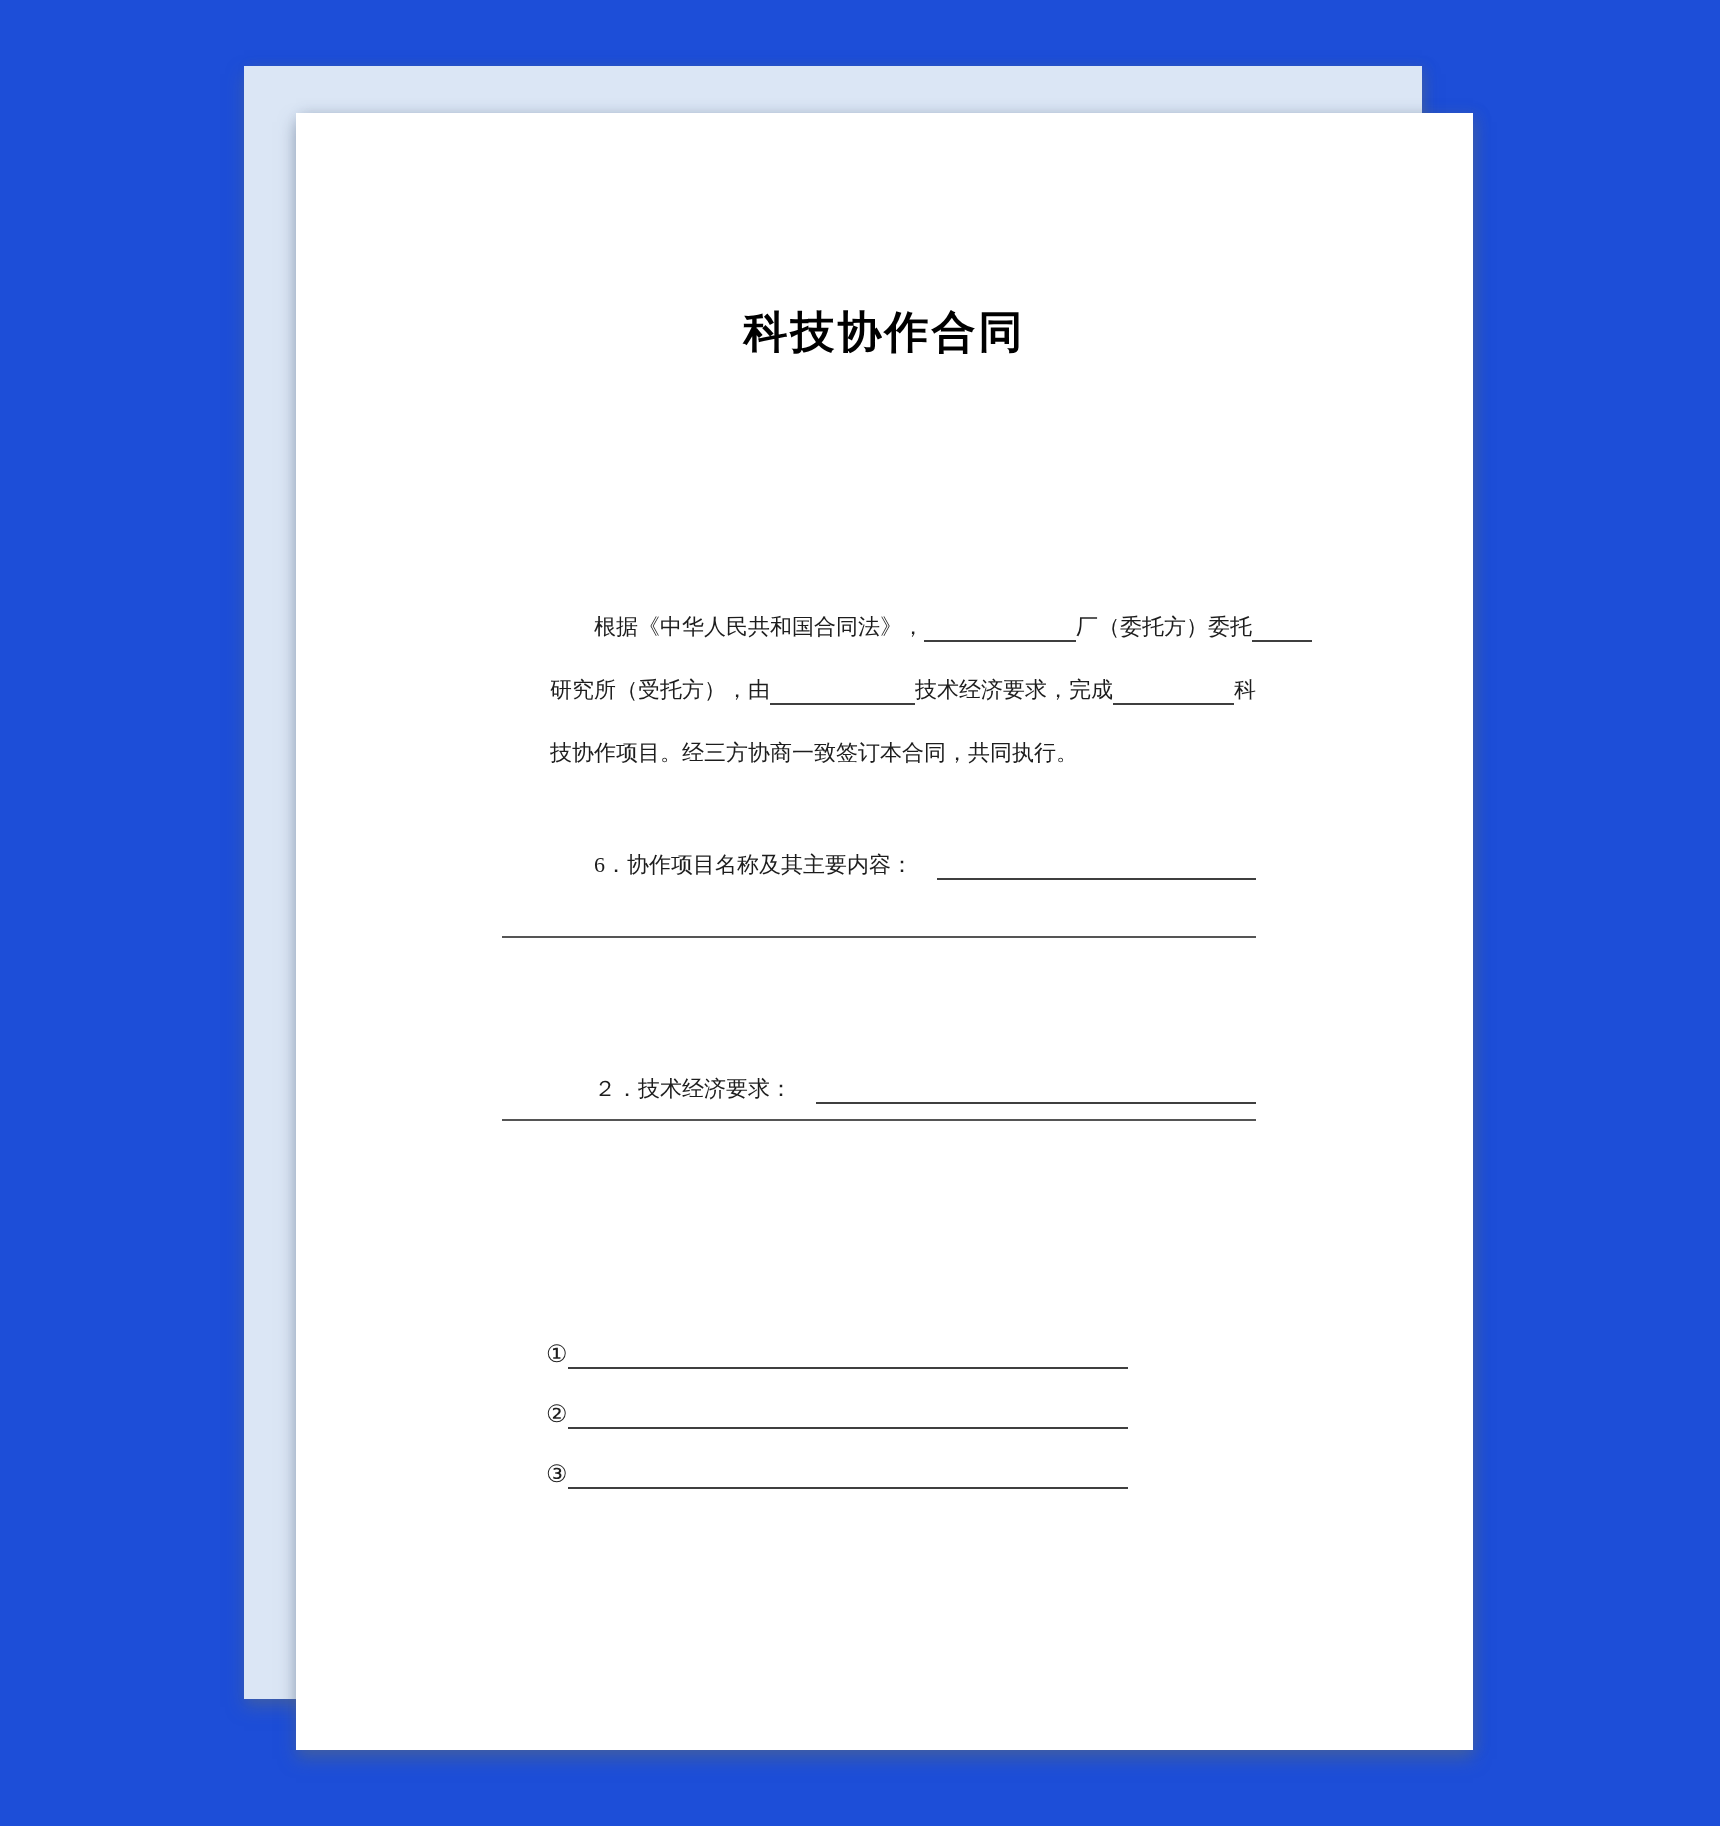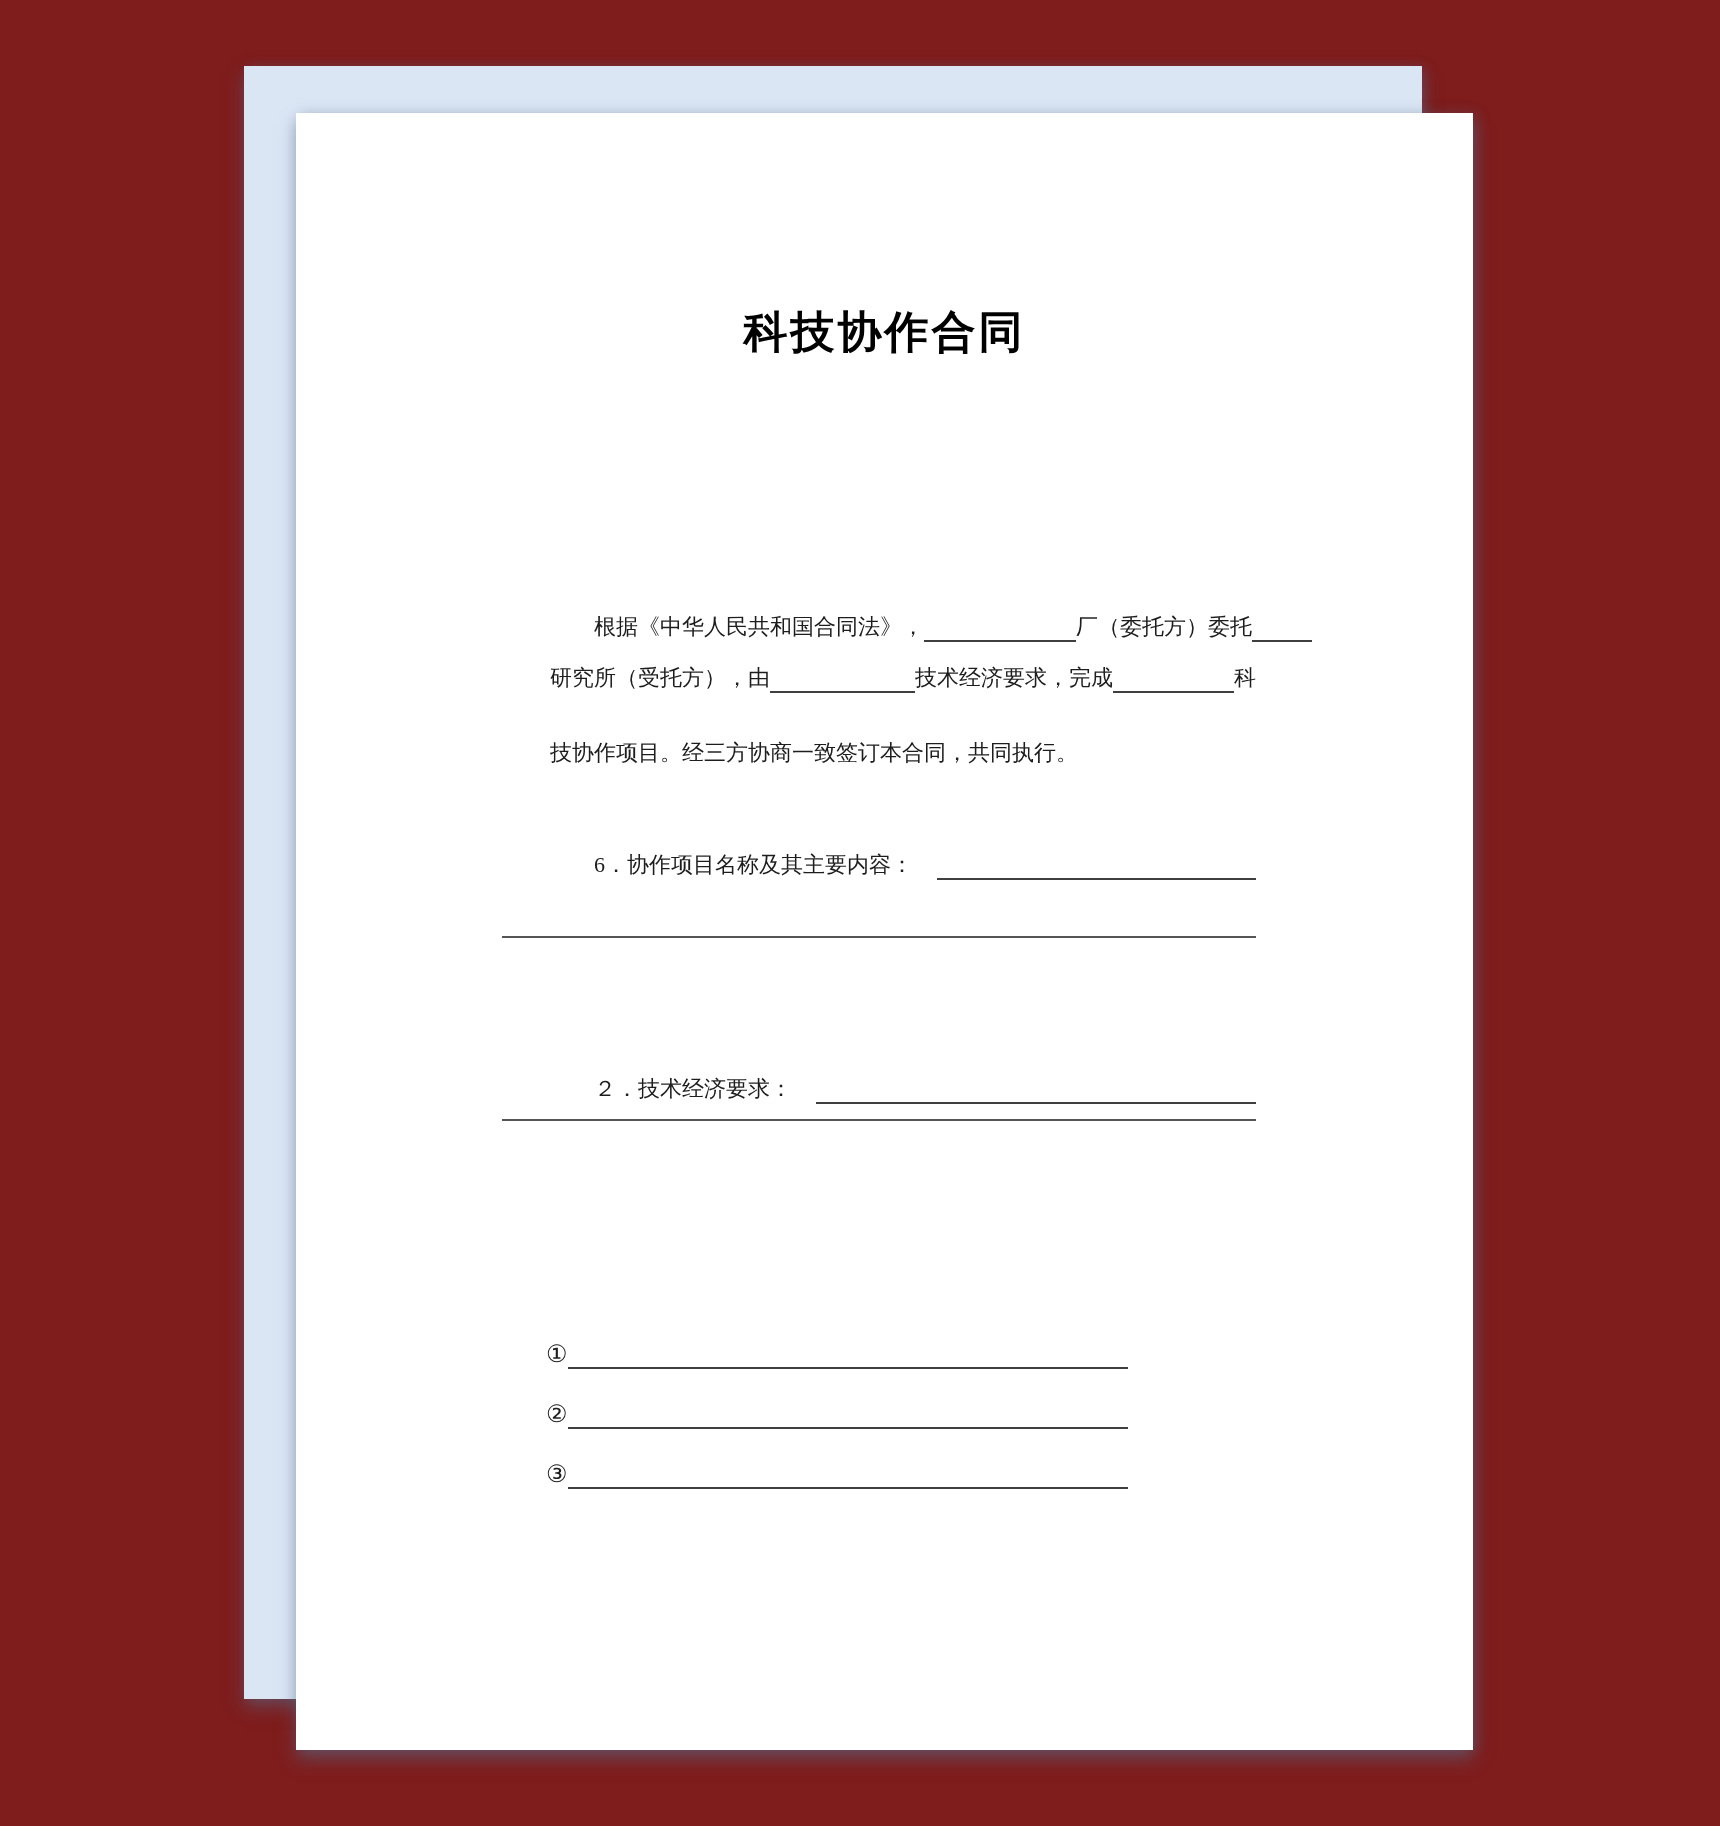--- a/index.html
+++ b/index.html
@@ -8,21 +8,21 @@
     width: 1720px;
     height: 1826px;
     background: #c8d3e0;
     overflow: hidden;
     font-family: "Liberation Serif", "DejaVu Serif", serif;
   }
   .stage {
     position: relative;
     width: 1720px;
     height: 1826px;
-    background: #7f1d1d;
+    background: #1d4ed8;
   }
   .back-page {
     position: absolute;
     left: 244px;
     top: 66px;
     width: 1178px;
     height: 1633px;
     background: #dbe6f5;
     box-shadow: 0 8px 16px rgba(88, 106, 134, 0.5), 4px 0 10px rgba(88, 106, 134, 0.22);
   }
@@ -80,21 +80,21 @@
     left: 250px;
     width: 582px;
     height: 30px;
     display: flex;
     align-items: flex-end;
     font-size: 24px;
     line-height: 30px;
     color: #1d1d1d;
   }
   .r-line1 { top: 499px; }
-  .r-line2 { top: 550px; }
+  .r-line2 { top: 562px; }
   .r-line3 { top: 625px; }
   .r-item1 { top: 737px; }
   .r-rule1 { top: 823px; }
   .r-item2 { top: 961px; }
   .r-rule2 { top: 1006px; }
   .r-sec1  { top: 1104px; }
   .r-c1 { top: 1226px; }
   .r-c2 { top: 1286px; }
   .r-c3 { top: 1346px; }
   .gap-after-label { margin-left: 24px; }

